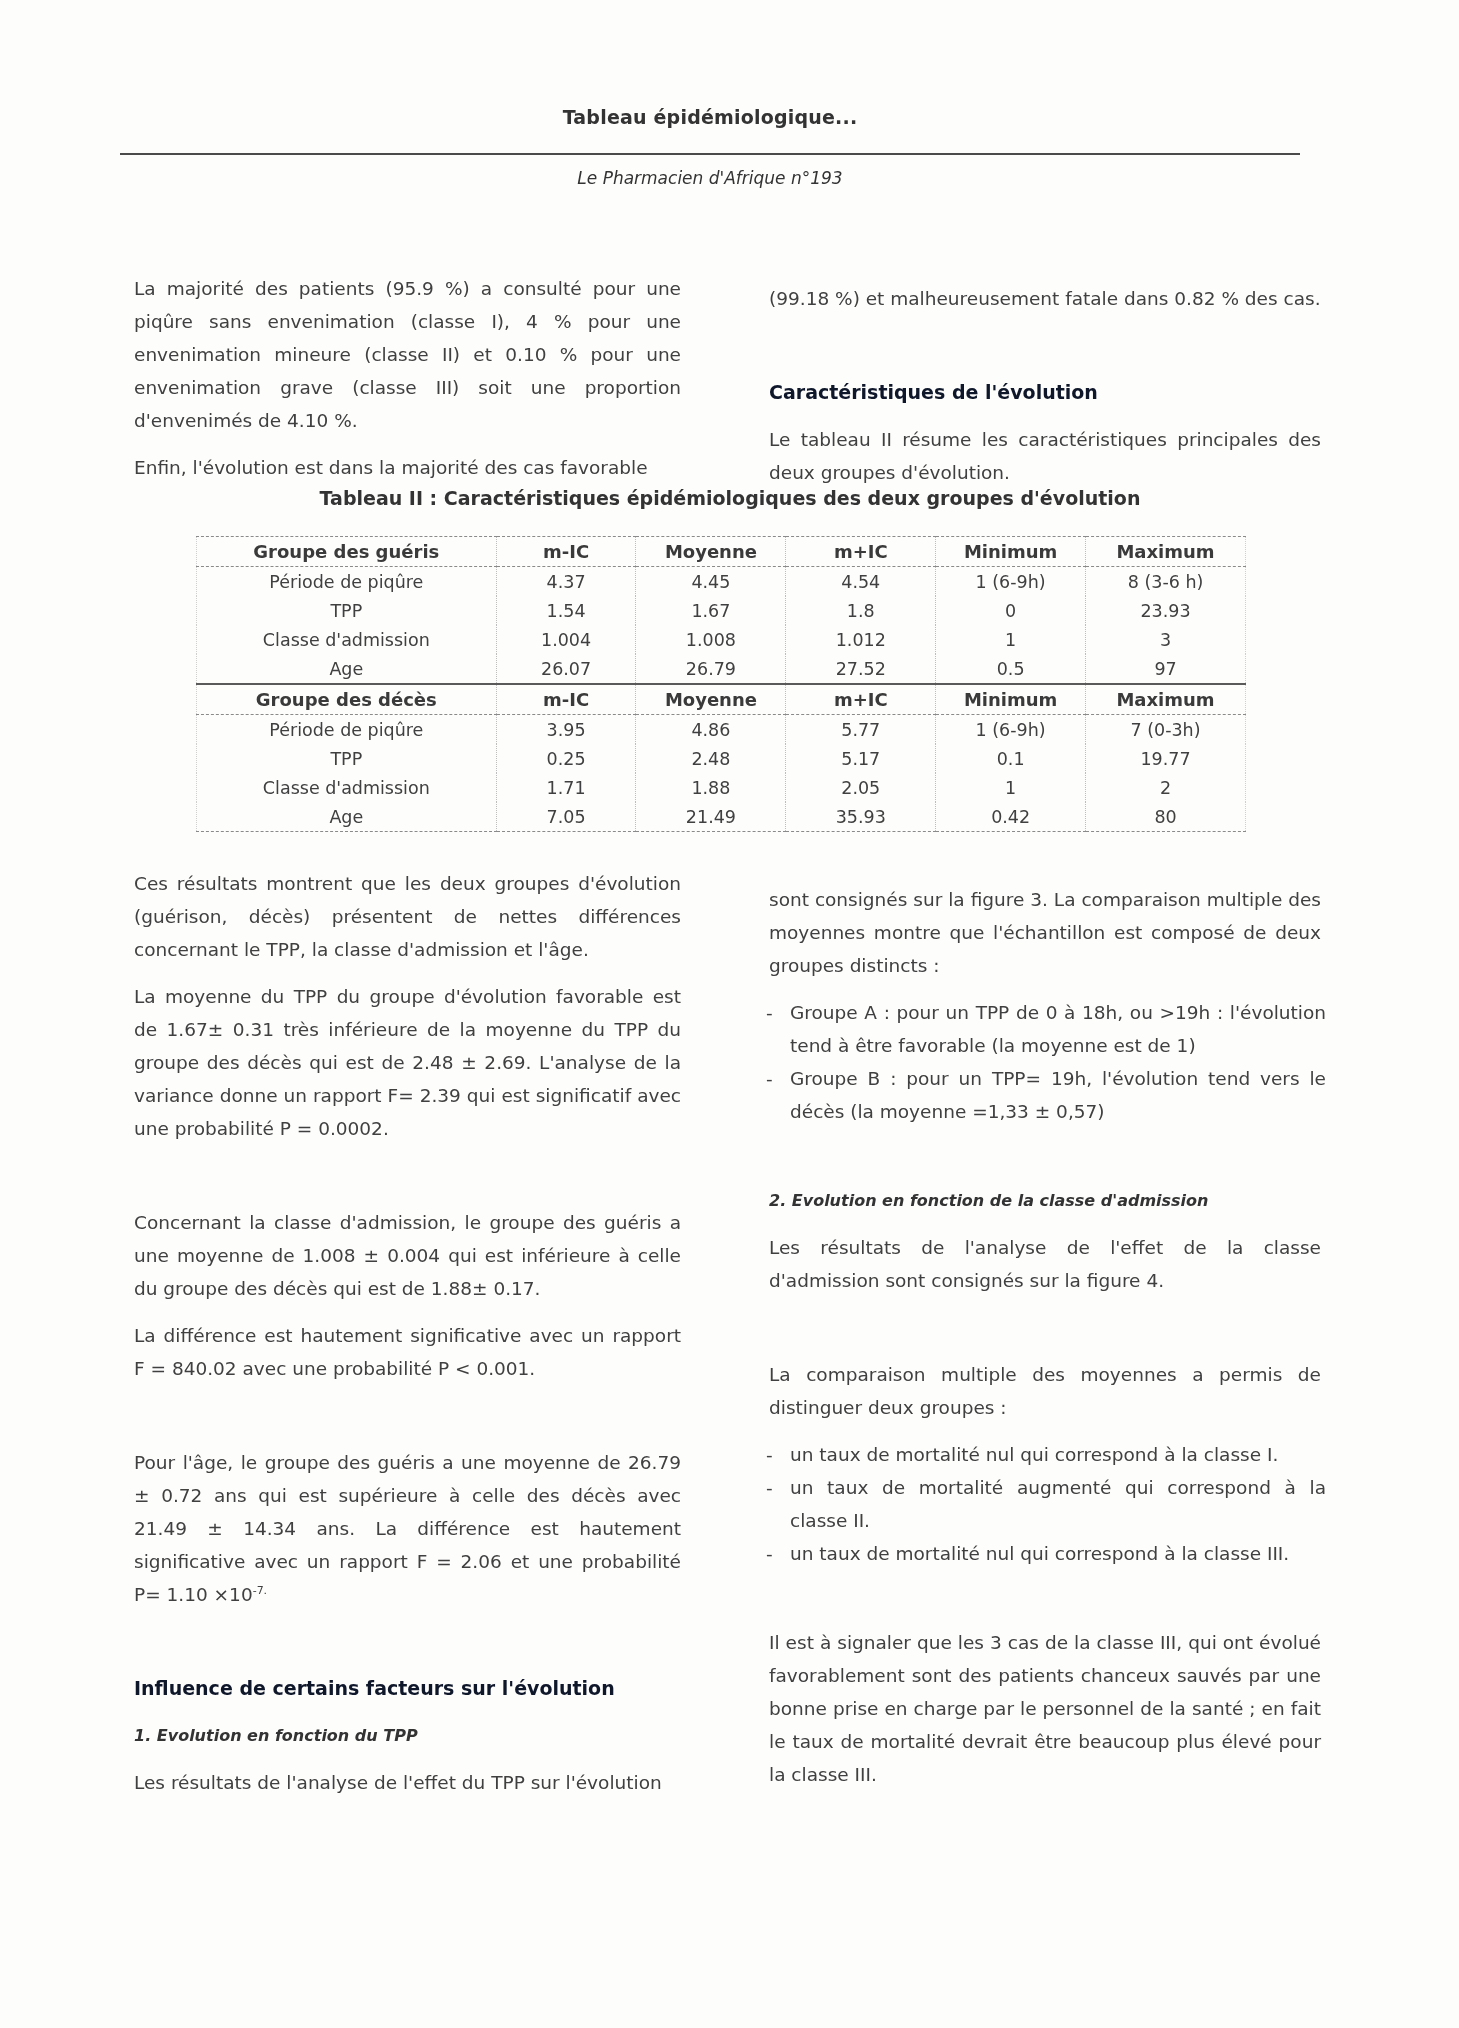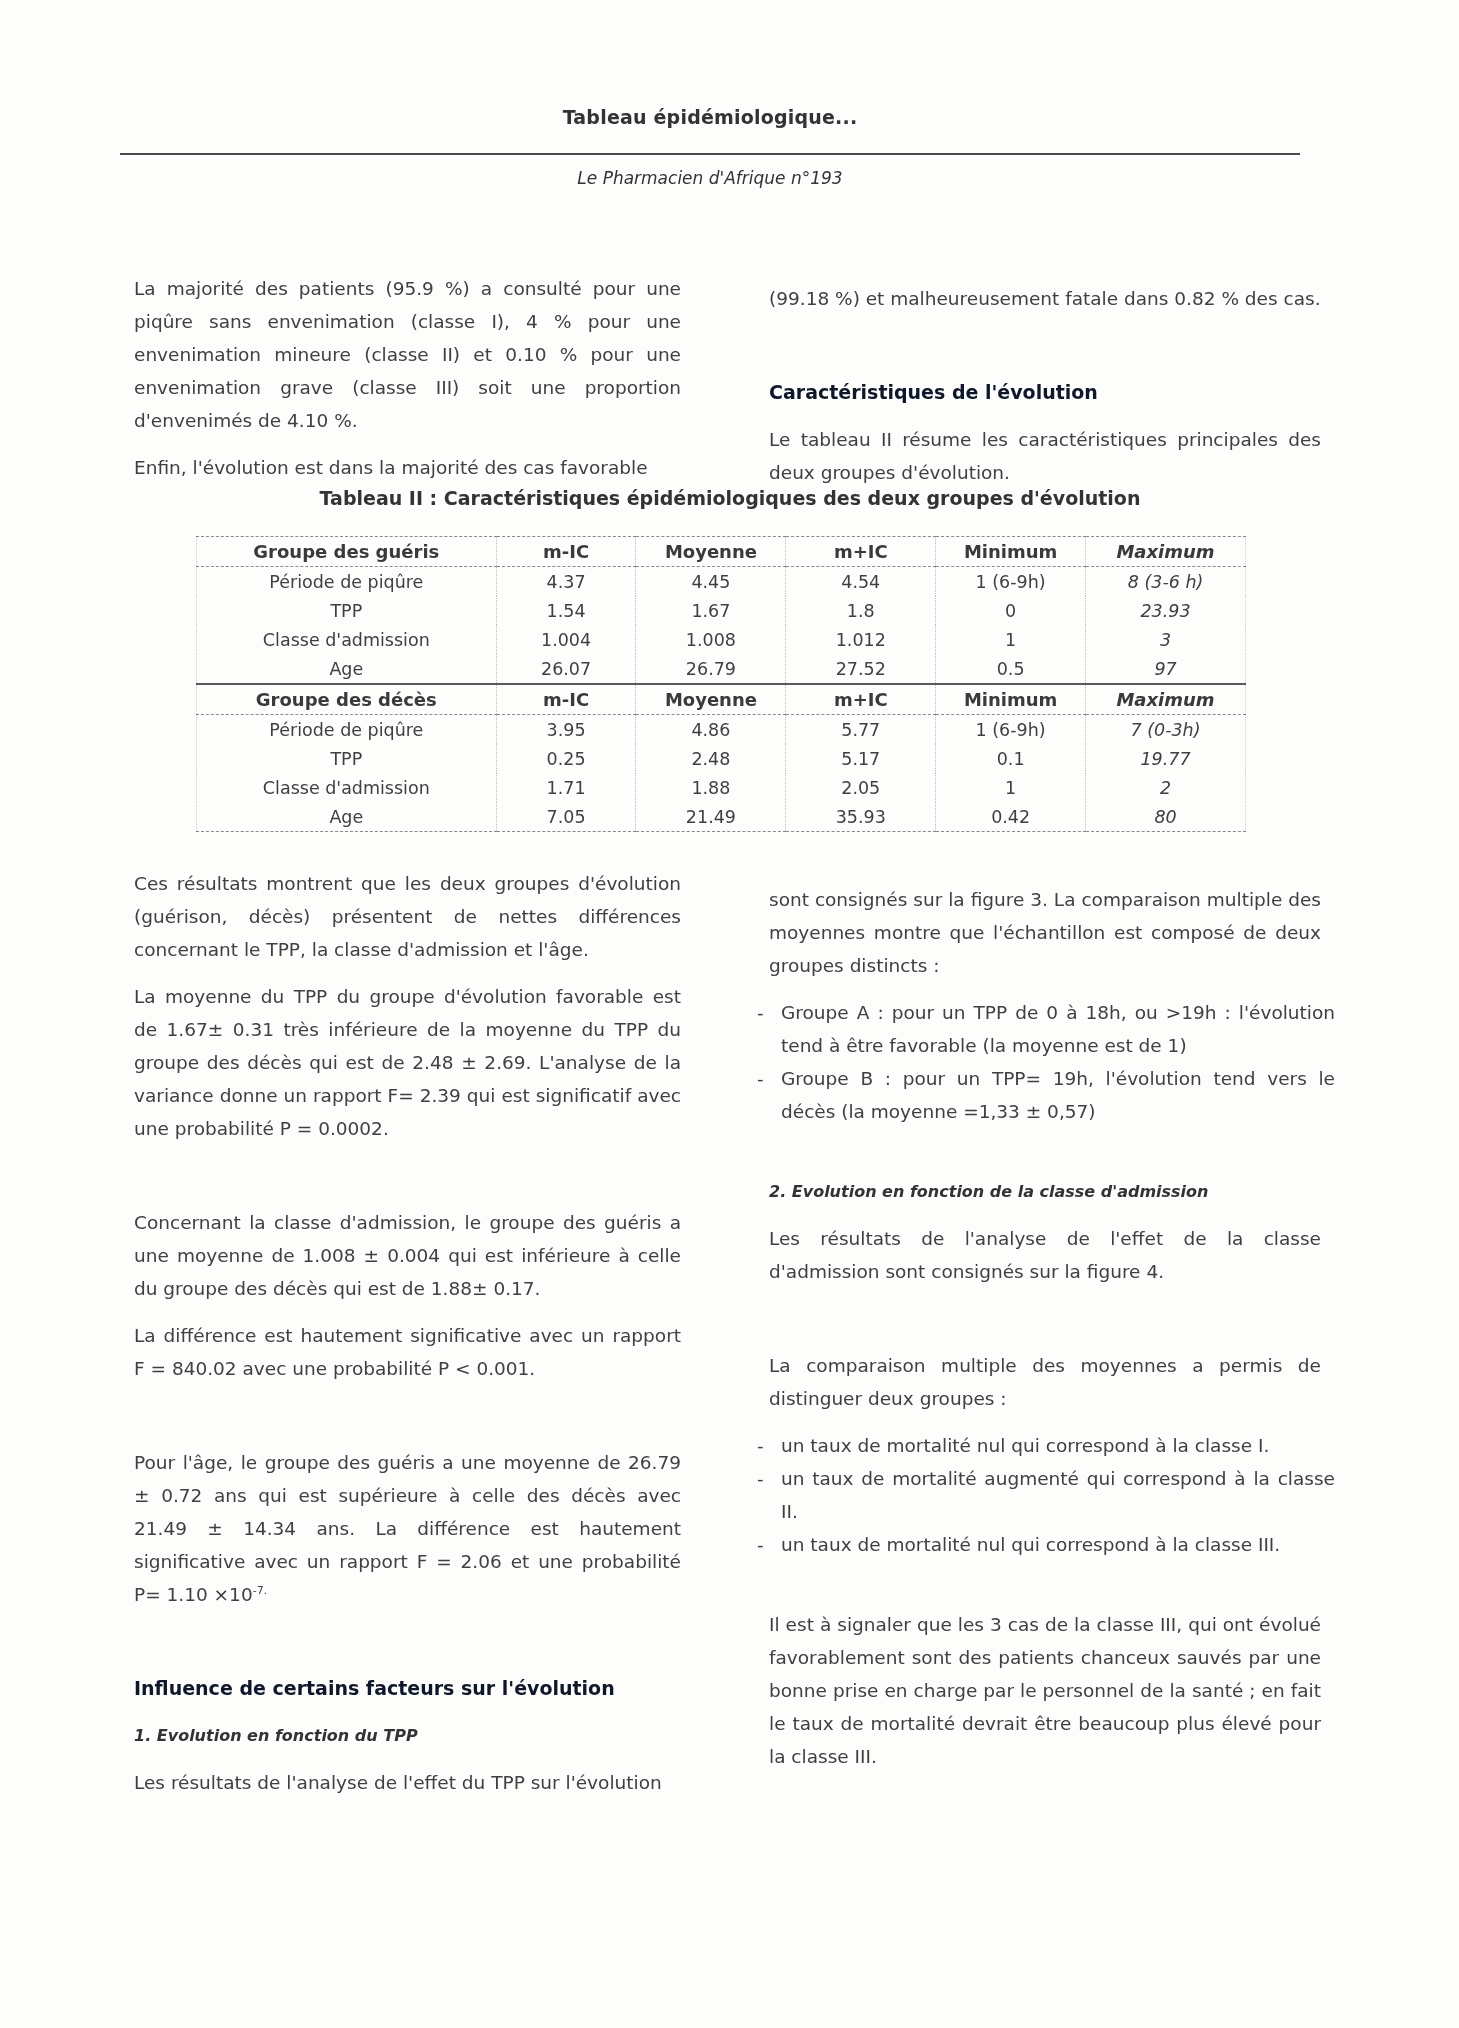--- a/index.html
+++ b/index.html
@@ -63,21 +63,21 @@
     }
     .h-sub {
       font-weight: bold;
       font-style: italic;
       font-size: 16px;
       color: #333;
       margin: 0;
     }
     ul.dash {
       list-style: none;
-      margin: 0;
+      margin: 9px;
       padding: 0;
     }
     ul.dash li {
       position: relative;
       padding-left: 26px;
       text-align: justify;
     }
     ul.dash li::before {
       content: "-";
       position: absolute;
@@ -108,21 +108,21 @@
       font-size: 17.5px;
       color: #404040;
     }
     table.stats td, table.stats th {
       text-align: center;
       height: 29px;
       padding: 0;
       border-left: 1px dotted #bdbdbd;
     }
     table.stats td:first-child, table.stats th:first-child { border-left: 1px dotted #cfcfcf; }
-    table.stats td:last-child, table.stats th:last-child { border-right: 1px dotted #cfcfcf; font-style: italic; }
+    table.stats td:last-child, table.stats th:last-child { border-right: 1px dotted #cfcfcf; }
     table.stats th {
       font-weight: bold;
       color: #3a3a3a;
       font-size: 18px;
       border-top: 1px dashed #8a8a8a;
       border-bottom: 1px dashed #8a8a8a;
     }
     table.stats tr.group-head.second th { border-top: 2px solid #5a5a5a; }
     table.stats tr.last-row td { border-bottom: 1px dashed #8a8a8a; }
     table.stats col.c0 { width: 300px; }

